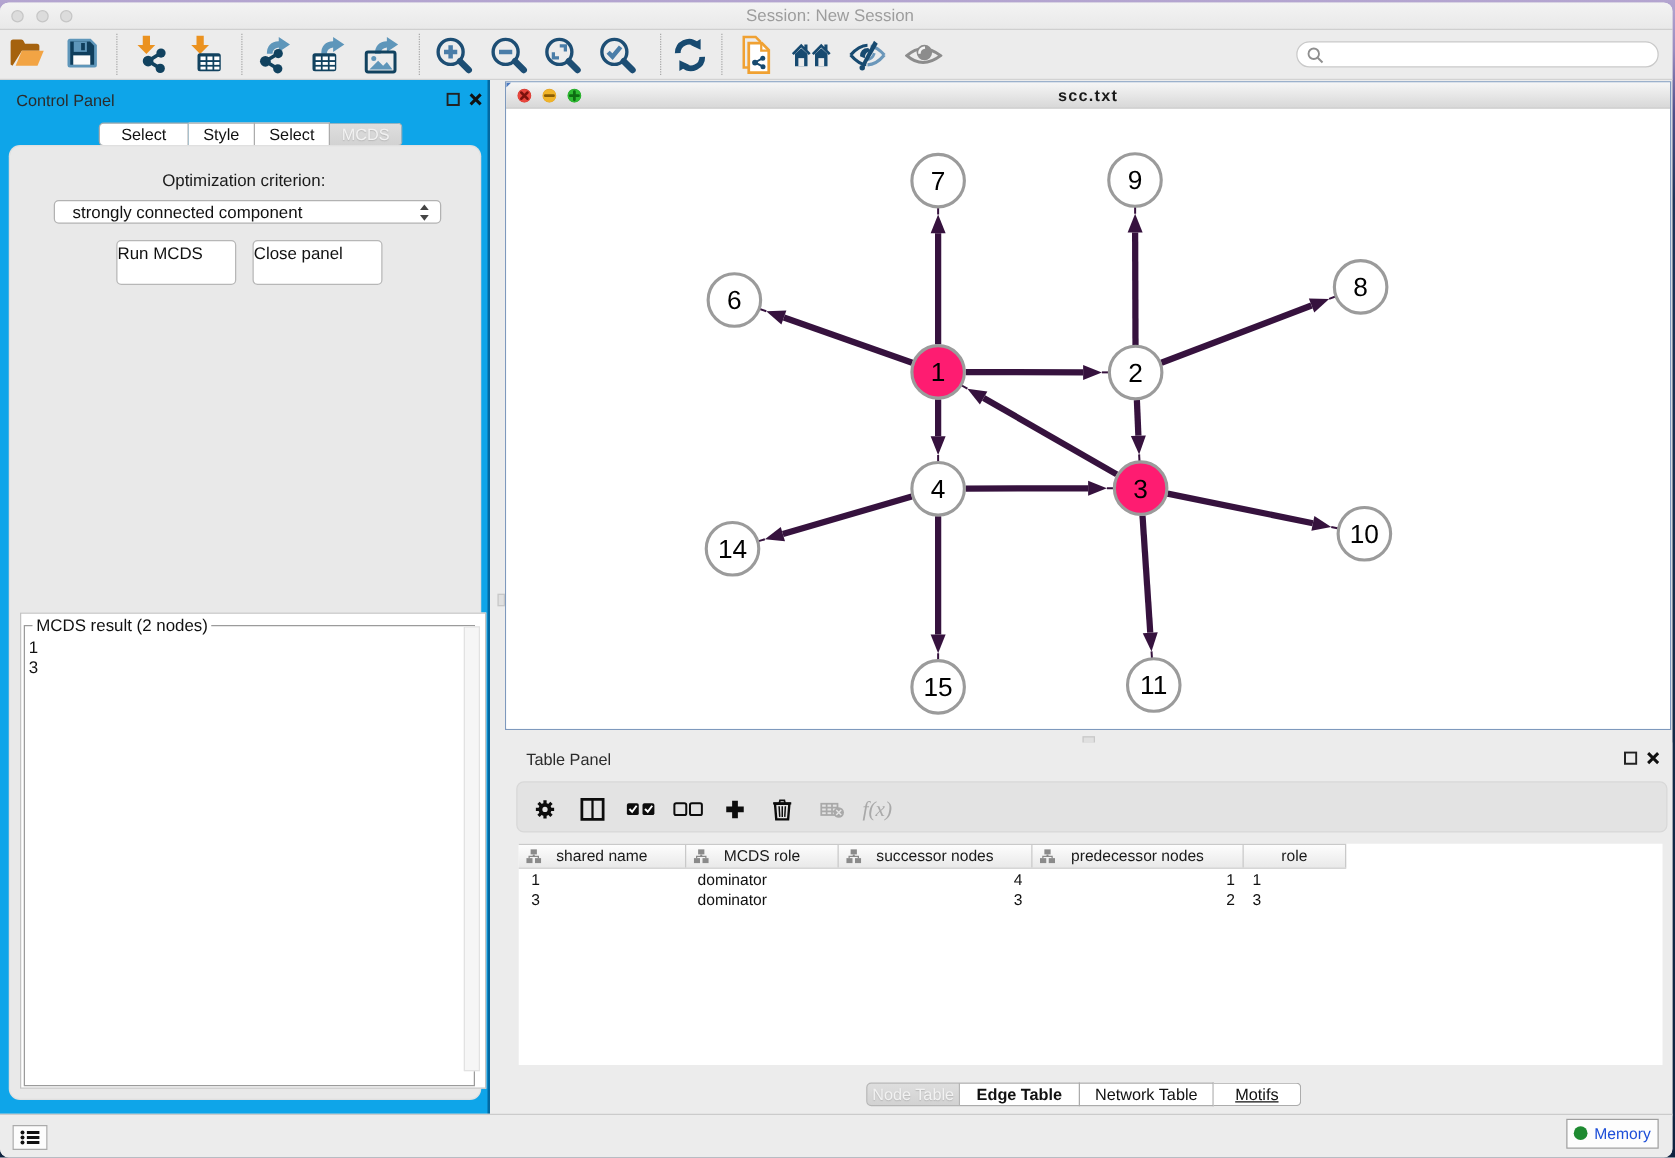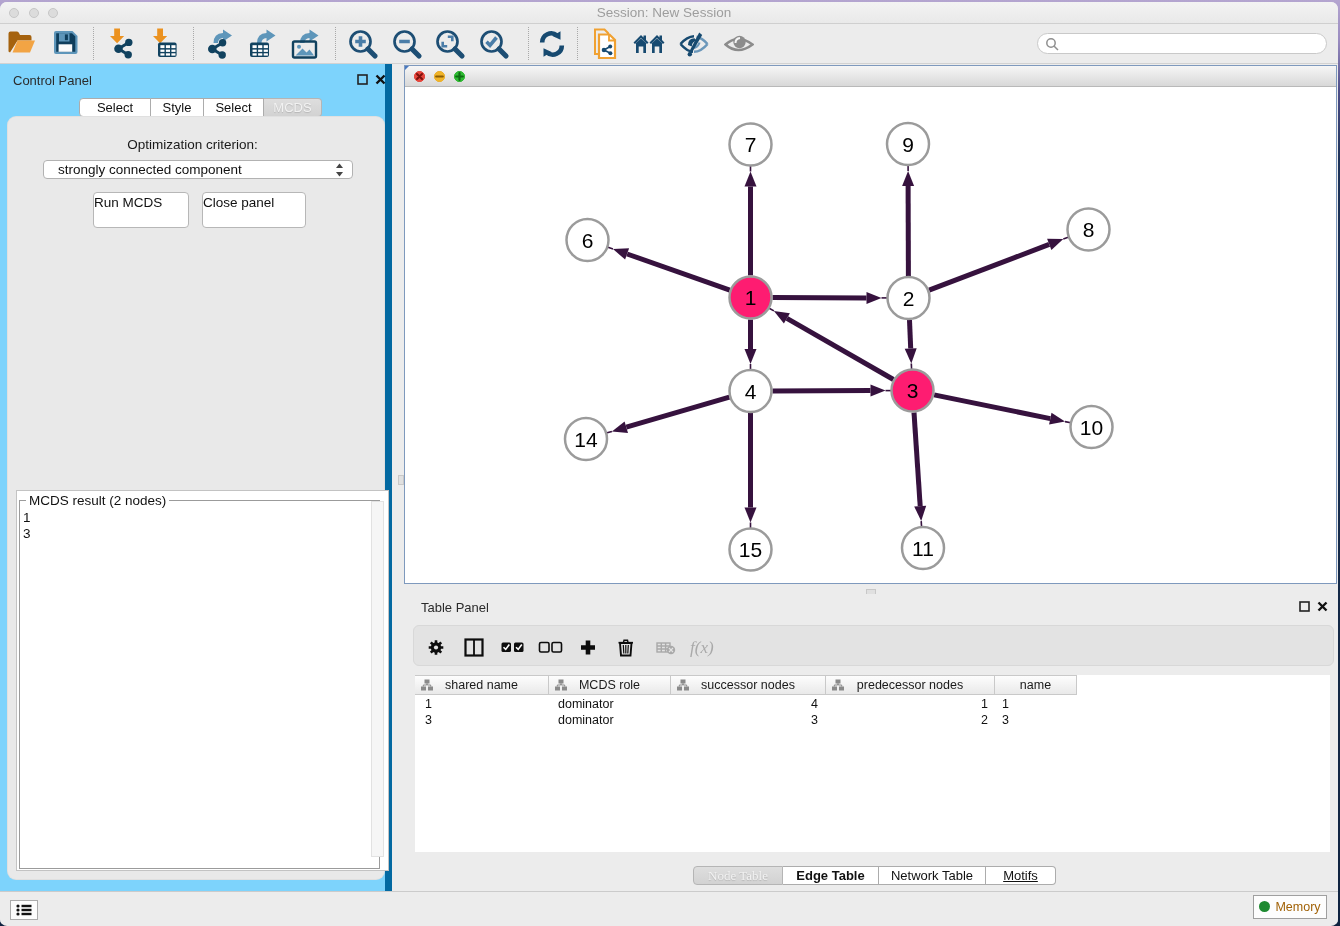--- a/index.html
+++ b/index.html
@@ -19,21 +19,21 @@
 
 #toolbar { position:absolute; left:0; top:22px; width:100%; height:40px;
   background:#ececec; border-bottom:1px solid #d2d2d2; }
 .tsep { position:absolute; top:3px; height:33px; width:0;
   border-left:1px dotted #a9a9a9; }
 .ticon { position:absolute; top:4px; }
 #searchbox { position:absolute; left:1037px; top:9px; width:290px; height:21px;
   background:#fff; border:1px solid #c9c9c9; border-radius:12px; }
 #searchbox svg { position:absolute; left:7px; top:3px; }
 
-#cpanel { position:absolute; left:0; top:62px; width:392px; height:829px; background:#7dd3fc; border-right:7px solid #0369a1; }
+#cpanel { position:absolute; left:0; top:62px; width:392px; height:829px; background:#0ea5e9; border-right:2px solid #0369a1; }
 #cpanel .ptitle { position:absolute; left:13px; top:9px; font-size:13px; color:#2b2b2b; }
 .tabrow { position:absolute; display:flex; }
 .tab { height:19px; line-height:18px; font-size:13px; text-align:center; white-space:nowrap;
   background:#fff; border:1px solid #acacac; border-left:none; color:#111; overflow:hidden; }
 .tab.first { border-left:1px solid #acacac; border-radius:4px 0 0 4px; }
 .tab.last { border-radius:0 4px 4px 0; }
 .tab.sel { background:linear-gradient(#dedede,#d2d2d2); color:#f2f2f2;
   text-shadow:0 1px 1px #b5b5b5; border-color:#b5b5b5; }
 #cpanel .inner { position:absolute; left:8px; top:53px; width:376px; height:762px;
   background:#e9e9e9; border-radius:8px; box-shadow:0 0 0 1px #e0e0e0; }
@@ -74,21 +74,21 @@
   background:#e3e3e3; border:1px solid #d8d8d8; border-radius:6px; }
 #thead { position:absolute; left:11px; top:81px; height:20px;
   background:linear-gradient(#fdfdfd,#e9e9e9); border-top:1px solid #c9c9c9; border-bottom:1px solid #c9c9c9; display:flex; }
 .hcol { position:relative; height:18px; border-right:1px solid #c9c9c9; font-size:12.5px;
   color:#1a1a1a; text-align:center; line-height:18px; }
 .hcol svg { position:absolute; left:6px; top:3px; }
 #twhite { position:absolute; left:11px; top:81px; width:915px; height:177px; background:#fff; }
 .trow { position:absolute; font-size:12.5px; color:#111; }
 #ttabs { position:absolute; left:289px; top:272px; display:flex; }
 #memory { position:absolute; right:11px; bottom:5px; width:74px; height:24px; background:#fdfdfd;
-  border:1px solid #9f9f9f; font-size:12.5px; color:#a16207; text-align:center; line-height:22px; }
+  border:1px solid #9f9f9f; font-size:12.5px; color:#1d4ed8; text-align:center; line-height:22px; }
 #memory .dot { display:inline-block; width:11px; height:11px; border-radius:50%;
   background:#1e8a31; vertical-align:-1px; margin-right:5px; }
 #statusbar { position:absolute; left:0; top:889px; width:100%; height:33px;
   border-top:1px solid #cbcbcb; background:#ececec; }
 #listbtn { position:absolute; left:10px; top:8px; width:28px; height:20px;
   background:#fcfcfc; border:1px solid #ababab; }
 </style>
 </head>
 <body>
 <div id="desktop">
@@ -296,20 +296,21 @@
       <div class="fl" style="left:29px; background:#f5bd38; border:1px solid #dfa029;"></div>
       <div class="fl" style="left:49px; background:#37c53c; border:1px solid #28a52c;"></div>
       <svg style="position:absolute;left:7px;top:3px;" width="58" height="15" viewBox="0 0 58 15">
         <circle cx="7.5" cy="7.5" r="5.2" fill="#e8463d"></circle>
         <path d="M5 5 L10 10 M10 5 L5 10" stroke="#7c120c" stroke-width="2" stroke-linecap="round"></path>
         <circle cx="27.5" cy="7.5" r="5.2" fill="#f0b429"></circle>
         <path d="M24.2 7.5 L30.8 7.5" stroke="#8a5d05" stroke-width="2.2" stroke-linecap="round"></path>
         <circle cx="47.5" cy="7.5" r="5.2" fill="#2fbb33"></circle>
         <path d="M44.2 7.5 L50.8 7.5 M47.5 4.2 L47.5 10.8" stroke="#0d6d12" stroke-width="2.2" stroke-linecap="round"></path>
       </svg>
+      <div class="name">scc.txt</div>
     </div>
     <div id="netcanvas">
       <svg width="931" height="496" viewBox="0 0 931 496">
         <g stroke="#36123e" stroke-width="1.6">
           <line x1="345.5" y1="84.5" x2="345.5" y2="78.5"></line>
           <line x1="208.0" y1="162.0" x2="202.3" y2="160.0"></line>
           <line x1="476.5" y1="210.9" x2="482.5" y2="210.9"></line>
           <line x1="345.5" y1="277.0" x2="345.5" y2="283.0"></line>
           <line x1="503.1" y1="84.0" x2="503.1" y2="78.0"></line>
           <line x1="658.3" y1="152.1" x2="663.9" y2="150.0"></line>
@@ -464,34 +465,34 @@
               </g>
             </svg>successor nodes</div>
       <div class="hcol" style="width:169px;"><svg width="12" height="12" viewBox="0 0 12 12">
               <g fill="#8a8a8a">
                 <rect x="3.5" y="0.5" width="5" height="4"></rect>
                 <rect x="0" y="7.5" width="5" height="4"></rect>
                 <rect x="7" y="7.5" width="5" height="4"></rect>
                 <path d="M5.7 4.5 L5.7 6 L2.3 6 L2.3 7.5 M6.3 4.5 L6.3 6 L9.7 6 L9.7 7.5" stroke="#8a8a8a" fill="none"></path>
               </g>
             </svg>predecessor nodes</div>
-      <div class="hcol" style="width:82px;">name</div>
+      <div class="hcol" style="width:82px;">role</div>
     </div>
     <div class="trow" style="left:21px; top:103px;">1</div>
     <div class="trow" style="left:154px; top:103px;">dominator</div>
     <div class="trow" style="left:374px; top:103px; width:40px; text-align:right;">4</div>
     <div class="trow" style="left:544px; top:103px; width:40px; text-align:right;">1</div>
     <div class="trow" style="left:598px; top:103px;">1</div>
     <div class="trow" style="left:21px; top:119px;">3</div>
     <div class="trow" style="left:154px; top:119px;">dominator</div>
     <div class="trow" style="left:374px; top:119px; width:40px; text-align:right;">3</div>
     <div class="trow" style="left:544px; top:119px; width:40px; text-align:right;">2</div>
     <div class="trow" style="left:598px; top:119px;">3</div>
     <div id="ttabs">
-      <div class="tab first sel" style="width:90px;font-family:Liberation Serif, serif;">Node Table</div>
+      <div class="tab first sel" style="width:75px;">Node Table</div>
       <div class="tab" style="width:96px;font-weight:bold;">Edge Table</div>
       <div class="tab" style="width:107px;">Network Table</div>
       <div class="tab last" style="width:70px;text-decoration:underline;">Motifs</div>
     </div>
   </div>
   <div id="statusbar">
     <div id="listbtn">
       <svg width="26" height="18" viewBox="0 0 26 18">
         <circle cx="7" cy="5" r="1.6" fill="#111"></circle>
             <circle cx="7" cy="9" r="1.6" fill="#111"></circle>

